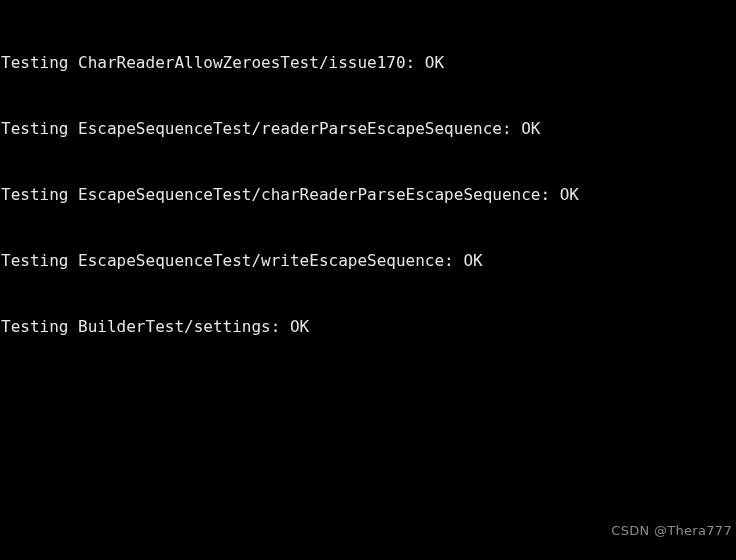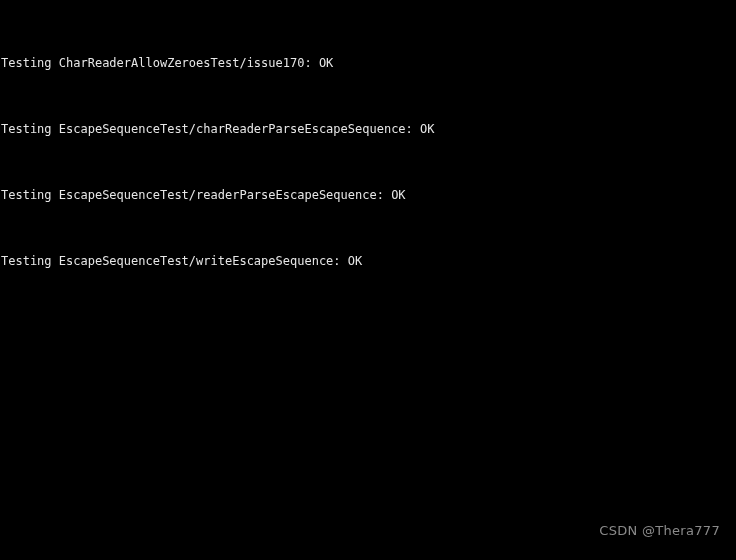--- a/index.html
+++ b/index.html
@@ -35,48 +35,49 @@
     letter-spacing: 0px;
     color: #e6e6e6;
     white-space: pre;
   }
   .console-line {
     height: 22px;
     line-height: 22px;
     padding-left: 1px;
     white-space: pre;
     color: #e6e6e6;
-    font-size: 12px;
+    font-size: 16px;
   }
   .console-line.partial-top {
     color: #e6e6e6;
   }
   #watermark {
     position: absolute;
-    right: 16px;
+    right: 4px;
     bottom: 22px;
     font-family: "DejaVu Sans", "Liberation Sans", sans-serif;
     font-size: 13px;
     color: #8a8a8a;
     letter-spacing: 0.3px;
     white-space: pre;
     user-select: none;
   }
 </style>
 </head>
 <body>
 
 <div id="terminal">
 
   <div id="console-lines">
 
     <div class="console-line partial-top">Testing CharReaderAllowZeroesTest/issue170: OK</div>
+    <div class="console-line">Testing EscapeSequenceTest/readerParseEscapeSequence: OK</div>
     <div class="console-line">Testing EscapeSequenceTest/charReaderParseEscapeSequence: OK</div>
-    <div class="console-line">Testing EscapeSequenceTest/readerParseEscapeSequence: OK</div>
     <div class="console-line">Testing EscapeSequenceTest/writeEscapeSequence: OK</div>
+    <div class="console-line">Testing BuilderTest/settings: OK</div>
     
     
     
     
     
     
     
     
     
     

